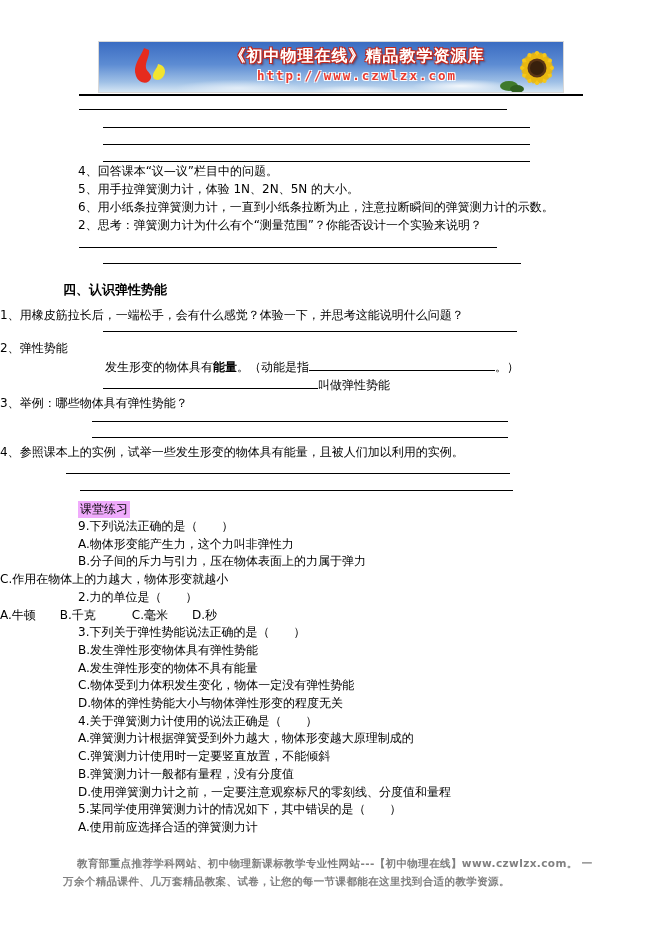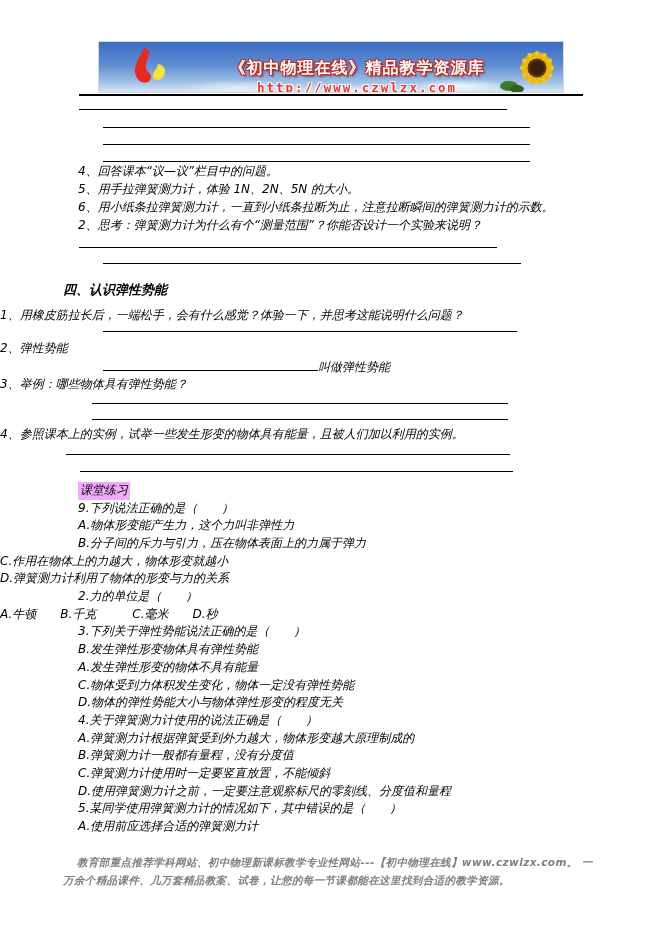--- a/index.html
+++ b/index.html
@@ -7,30 +7,30 @@
         font-family:"DejaVu Sans","Liberation Sans",sans-serif;color:#000;margin:0 auto;}
   
   .banner{position:absolute;left:99px;top:42px;width:464px;height:50px;overflow:hidden;
     box-shadow:0 0 0 1px #d8d8d8;
     background:
       radial-gradient(ellipse 70px 10px at 78% 88%, rgba(255,255,255,.85), rgba(255,255,255,0) 70%),
       radial-gradient(ellipse 90px 12px at 30% 92%, rgba(255,255,255,.55), rgba(255,255,255,0) 70%),
       radial-gradient(ellipse 60px 9px at 55% 99%, rgba(255,255,255,.7), rgba(255,255,255,0) 70%),
       linear-gradient(180deg,#3a6cc2 0%,#5d8cd3 45%,#9fc0e6 80%,#d5e6f4 100%);}
   .logo{position:absolute;left:30px;top:5px;}
-  .banner-text{position:absolute;left:98px;top:16px;width:320px;text-align:center;}
+  .banner-text{position:absolute;left:98px;top:4px;width:320px;text-align:center;}
   .banner-title{font-size:16px;font-weight:bold;color:#fff;letter-spacing:1px;white-space:nowrap;
     text-shadow:-1px -1px 0 #c5281c,1px -1px 0 #c5281c,-1px 1px 0 #c5281c,1px 1px 0 #c5281c,2px 2px 2px rgba(90,0,0,.55);}
   .banner-url{font-size:12.5px;font-weight:bold;color:#e8392f;letter-spacing:2px;margin-top:1px;
     font-family:"DejaVu Sans Mono","Liberation Mono",monospace;white-space:nowrap;
     text-shadow:-1px -1px 0 rgba(255,255,255,.9),1px -1px 0 rgba(255,255,255,.9),-1px 1px 0 rgba(255,255,255,.9),1px 1px 0 rgba(255,255,255,.9);}
   .sunflower{position:absolute;right:2px;bottom:-4px;}
   
   .toprule{position:absolute;left:79px;top:94px;width:504px;height:2px;background:#000;}
-  .content{position:absolute;left:0;top:101px;width:529px;font-size:12px;font-style:italic;}
+  .content{position:absolute;left:0;top:101px;width:529px;font-size:12px;}
   .bl{border-bottom:1.5px solid #000;box-sizing:border-box;}
   .tl{white-space:nowrap;line-height:18px;}
   .s4{line-height:17.5px;white-space:nowrap;}
   .ex{line-height:17.7px;white-space:nowrap;}
   .ind1{margin-left:78px;}
   .ind2{}
   .ind3{margin-left:105px;}
   .hd{font-weight:bold;font-size:13px;margin-left:63px;line-height:18px;white-space:nowrap;}
   .hl{display:inline-block;background:#f0abfc;padding:0 2px;}
   .ibl{display:inline-block;border-bottom:1.5px solid #000;height:12px;vertical-align:baseline;}
@@ -98,52 +98,52 @@
 
     <div class="bl" style="margin-left:79px;width:418px;height:14px;"></div>
     <div class="bl" style="margin-left:103px;width:418px;height:16px;"></div>
 
     <div class="hd" style="margin-top:17px;">四、认识弹性势能</div>
 
     <div class="s4 ind2" style="margin-top:7px;line-height:18px;">1、用橡皮筋拉长后，一端松手，会有什么感觉？体验一下，并思考这能说明什么问题？</div>
     <div class="bl" style="margin-left:103px;width:414px;height:8px;"></div>
 
     <div class="s4 ind2" style="margin-top:8px;">2、弹性势能</div>
+    <div class="s4 ind3"><span>发生形变的物体具有</span><b class="em">能量</b><span>。（动能是指</span><span class="ibl" style="width:186px;"></span><span>。）</span></div>
     <div class="s4" style="margin-left:103px;"><span class="ibl" style="width:215px;"></span><span>叫做弹性势能</span></div>
     <div class="s4 ind2">3、举例：哪些物体具有弹性势能？</div>
 
     <div class="bl" style="margin-left:92px;width:416px;height:10px;"></div>
     <div class="bl" style="margin-left:92px;width:416px;height:16px;"></div>
 
     <div class="s4 ind2" style="margin-top:6px;">4、参照课本上的实例，试举一些发生形变的物体具有能量，且被人们加以利用的实例。</div>
 
     <div class="bl" style="margin-left:66px;width:444px;height:12px;"></div>
     <div class="bl" style="margin-left:80px;width:433px;height:17px;"></div>
 
     <div class="s4 ind1" style="margin-top:10px;"><span class="hl">课堂练习</span></div>
 
     <div class="ex ind1">9.下列说法正确的是（　　）</div>
     <div class="ex ind1">A.物体形变能产生力，这个力叫非弹性力</div>
     <div class="ex ind1">B.分子间的斥力与引力，压在物体表面上的力属于弹力</div>
     <div class="ex ind2">C.作用在物体上的力越大，物体形变就越小</div>
-    <div class="ex ind2">D.弹簧测力计利用了物体的形变与力的关系</div>
 
     <div class="ex ind1">2.力的单位是（　　）</div>
     <div class="ex ind2">A.牛顿　　B.千克　　　C.毫米　　D.秒</div>
 
     <div class="ex ind1">3.下列关于弹性势能说法正确的是（　　）</div>
     <div class="ex ind1">B.发生弹性形变物体具有弹性势能</div>
     <div class="ex ind1">A.发生弹性形变的物体不具有能量</div>
     <div class="ex ind1">C.物体受到力体积发生变化，物体一定没有弹性势能</div>
     <div class="ex ind1">D.物体的弹性势能大小与物体弹性形变的程度无关</div>
 
     <div class="ex ind1">4.关于弹簧测力计使用的说法正确是（　　）</div>
     <div class="ex ind1">A.弹簧测力计根据弹簧受到外力越大，物体形变越大原理制成的</div>
+    <div class="ex ind1">C.弹簧测力计使用时一定要竖直放置，不能倾斜</div>
     <div class="ex ind1">B.弹簧测力计一般都有量程，没有分度值</div>
-    <div class="ex ind1">C.弹簧测力计使用时一定要竖直放置，不能倾斜</div>
     <div class="ex ind1">D.使用弹簧测力计之前，一定要注意观察标尺的零刻线、分度值和量程</div>
 
     <div class="ex ind1">5.某同学使用弹簧测力计的情况如下，其中错误的是（　　）</div>
     <div class="ex ind1">A.使用前应选择合适的弹簧测力计</div>
 
     <div class="footer">教育部重点推荐学科网站、初中物理新课标教学专业性网站---【初中物理在线】www.czwlzx.com。 一万余个精品课件、几万套精品教案、试卷，让您的每一节课都能在这里找到合适的教学资源。</div>
   </div>
 
 </div>
 

